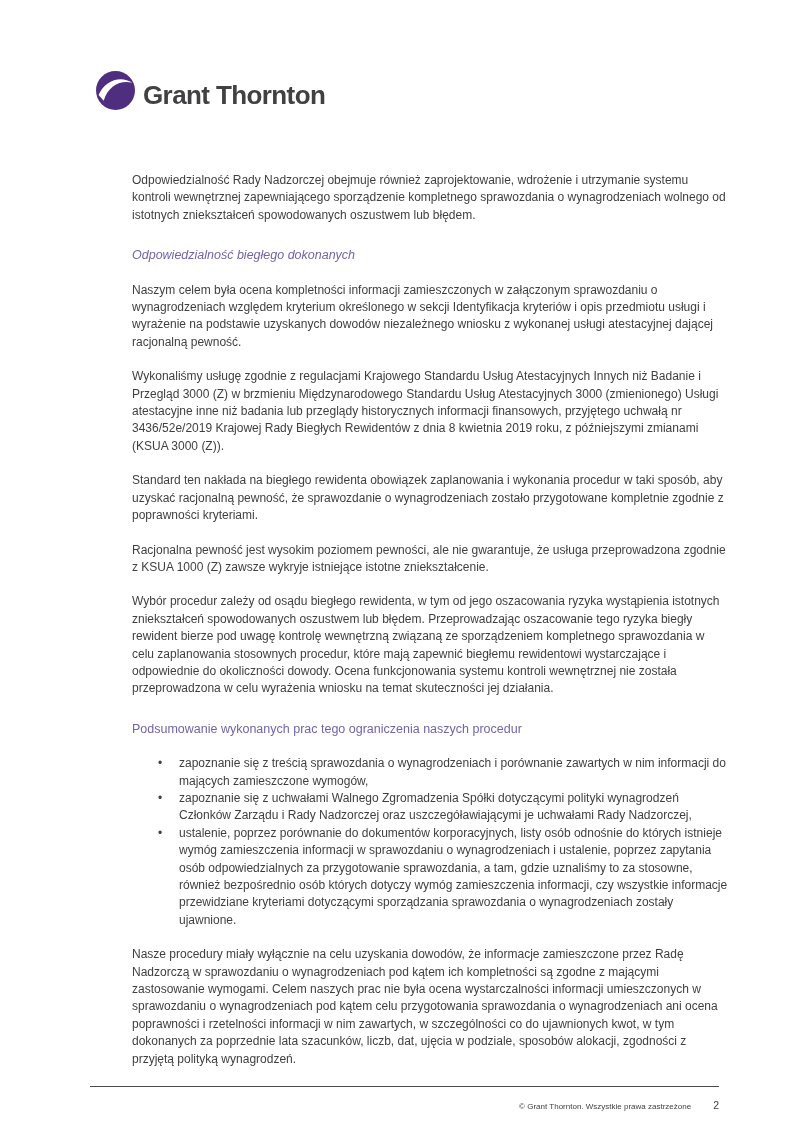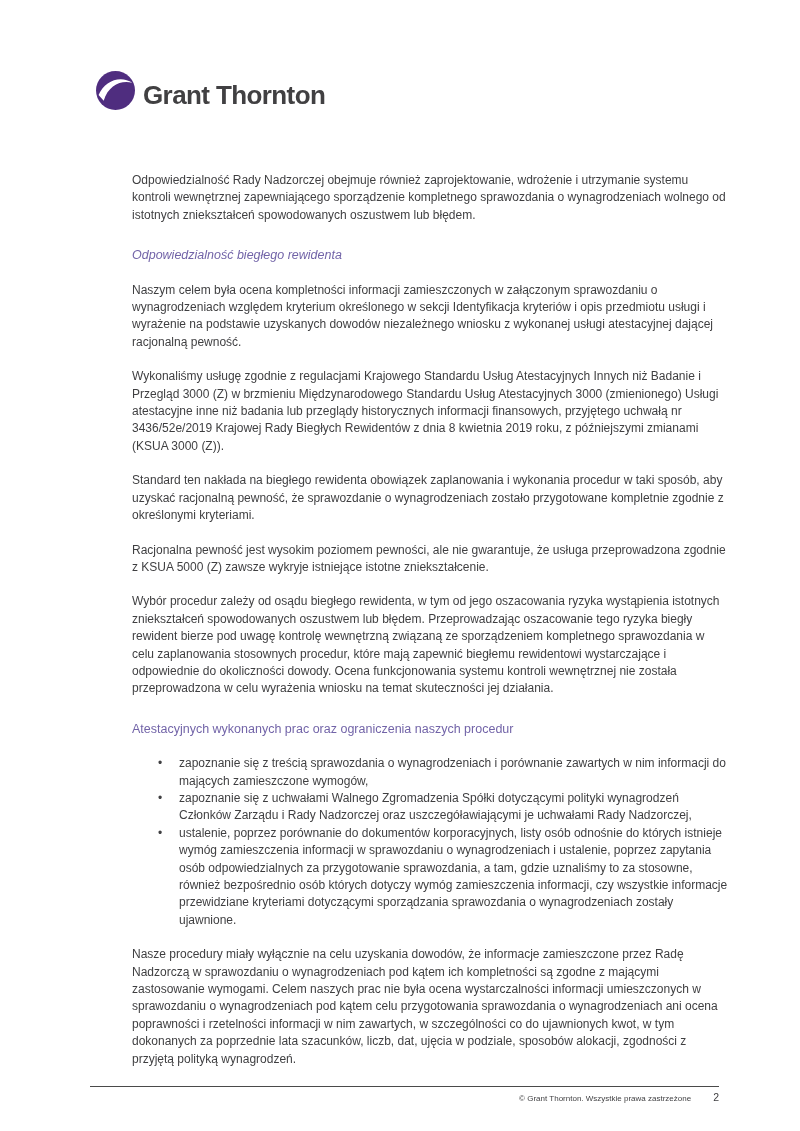--- a/index.html
+++ b/index.html
@@ -36,21 +36,21 @@
 
   
   .bullets { list-style: none; margin: 0 0 17px 0; padding: 0 0 0 26px; }
   .bullet { display: flex; gap: 12px; margin: 0; }
   .marker { width: 9px; flex: none; }
 
   
   .footer {
     position: absolute; left: 90px; right: 81px; top: 1086px;
     border-top: 1px solid var(--footer-line, #4a4a4a);
-    padding-top: 4px;
+    padding-top: 12px;
     display: flex; justify-content: flex-end; align-items: baseline; gap: 22px;
   }
   .copyright { font-size: 8px; color: #3f3f41; }
   .pageno { font-size: 10.5px; color: #3f3f41; }
 </style>
 </head>
 <body>
 
 <div class="page">
 
@@ -58,33 +58,33 @@
     <svg class="orb" viewBox="0 0 40 40" aria-hidden="true">
       <circle class="orb-circle" cx="20" cy="20" r="19"></circle>
       <path class="orb-swoosh" d="M3.5 24.5 C 9 10.5, 25 4.5, 36.5 12.5 C 26 9.5, 13 14.5, 8.5 30 Z"></path>
     </svg>
     <span class="brand">Grant Thornton</span>
   </header>
 
   <main class="content">
     <p class="para">Odpowiedzialność Rady Nadzorczej obejmuje również zaprojektowanie, wdrożenie i utrzymanie systemu kontroli wewnętrznej zapewniającego sporządzenie kompletnego sprawozdania o wynagrodzeniach wolnego od istotnych zniekształceń spowodowanych oszustwem lub błędem.</p>
 
-    <h2 class="heading italic">Odpowiedzialność biegłego rewidenta</h2>
+    <h2 class="heading italic">Odpowiedzialność biegłego dokonanych</h2>
 
     <p class="para"><span>Naszym celem była ocena kompletności informacji zamieszczonych w załączonym sprawozdaniu o wynagrodzeniach względem kryterium określonego w sekcji </span><span class="em">Identyfikacja kryteriów</span><span> i </span><span class="em">opis przedmiotu usługi</span><span> i wyrażenie na podstawie uzyskanych dowodów niezależnego wniosku z wykonanej usługi atestacyjnej dającej racjonalną pewność.</span></p>
 
     <p class="para"><span>Wykonaliśmy usługę zgodnie z regulacjami Krajowego Standardu Usług Atestacyjnych Innych niż Badanie i Przegląd 3000 (Z) w brzmieniu Międzynarodowego Standardu Usług Atestacyjnych 3000 (zmienionego) </span><span class="em">Usługi atestacyjne inne niż badania lub przeglądy historycznych informacji finansowych</span><span>, przyjętego uchwałą nr 3436/52e/2019 Krajowej Rady Biegłych Rewidentów z dnia 8 kwietnia 2019 roku, z późniejszymi zmianami (KSUA 3000 (Z)).</span></p>
 
-    <p class="para">Standard ten nakłada na biegłego rewidenta obowiązek zaplanowania i wykonania procedur w taki sposób, aby uzyskać racjonalną pewność, że sprawozdanie o wynagrodzeniach zostało przygotowane kompletnie zgodnie z określonymi kryteriami.</p>
+    <p class="para">Standard ten nakłada na biegłego rewidenta obowiązek zaplanowania i wykonania procedur w taki sposób, aby uzyskać racjonalną pewność, że sprawozdanie o wynagrodzeniach zostało przygotowane kompletnie zgodnie z poprawności kryteriami.</p>
 
-    <p class="para">Racjonalna pewność jest wysokim poziomem pewności, ale nie gwarantuje, że usługa przeprowadzona zgodnie z KSUA 5000 (Z) zawsze wykryje istniejące istotne zniekształcenie.</p>
+    <p class="para">Racjonalna pewność jest wysokim poziomem pewności, ale nie gwarantuje, że usługa przeprowadzona zgodnie z KSUA 1000 (Z) zawsze wykryje istniejące istotne zniekształcenie.</p>
 
     <p class="para">Wybór procedur zależy od osądu biegłego rewidenta, w tym od jego oszacowania ryzyka wystąpienia istotnych zniekształceń spowodowanych oszustwem lub błędem. Przeprowadzając oszacowanie tego ryzyka biegły rewident bierze pod uwagę kontrolę wewnętrzną związaną ze sporządzeniem kompletnego sprawozdania w celu zaplanowania stosownych procedur, które mają zapewnić biegłemu rewidentowi wystarczające i odpowiednie do okoliczności dowody. Ocena funkcjonowania systemu kontroli wewnętrznej nie została przeprowadzona w celu wyrażenia wniosku na temat skuteczności jej działania.</p>
 
-    <h2 class="heading">Atestacyjnych wykonanych prac oraz ograniczenia naszych procedur</h2>
+    <h2 class="heading">Podsumowanie wykonanych prac tego ograniczenia naszych procedur</h2>
 
 
     <ul class="bullets">
       <li class="bullet">
         <span class="marker">•</span>
         <span class="bullet-text">zapoznanie się z treścią sprawozdania o wynagrodzeniach i porównanie zawartych w nim informacji do mających zamieszczone wymogów,</span>
       </li>
       <li class="bullet">
         <span class="marker">•</span>
         <span class="bullet-text">zapoznanie się z uchwałami Walnego Zgromadzenia Spółki dotyczącymi polityki wynagrodzeń Członków Zarządu i Rady Nadzorczej oraz uszczegóławiającymi je uchwałami Rady Nadzorczej,</span>

